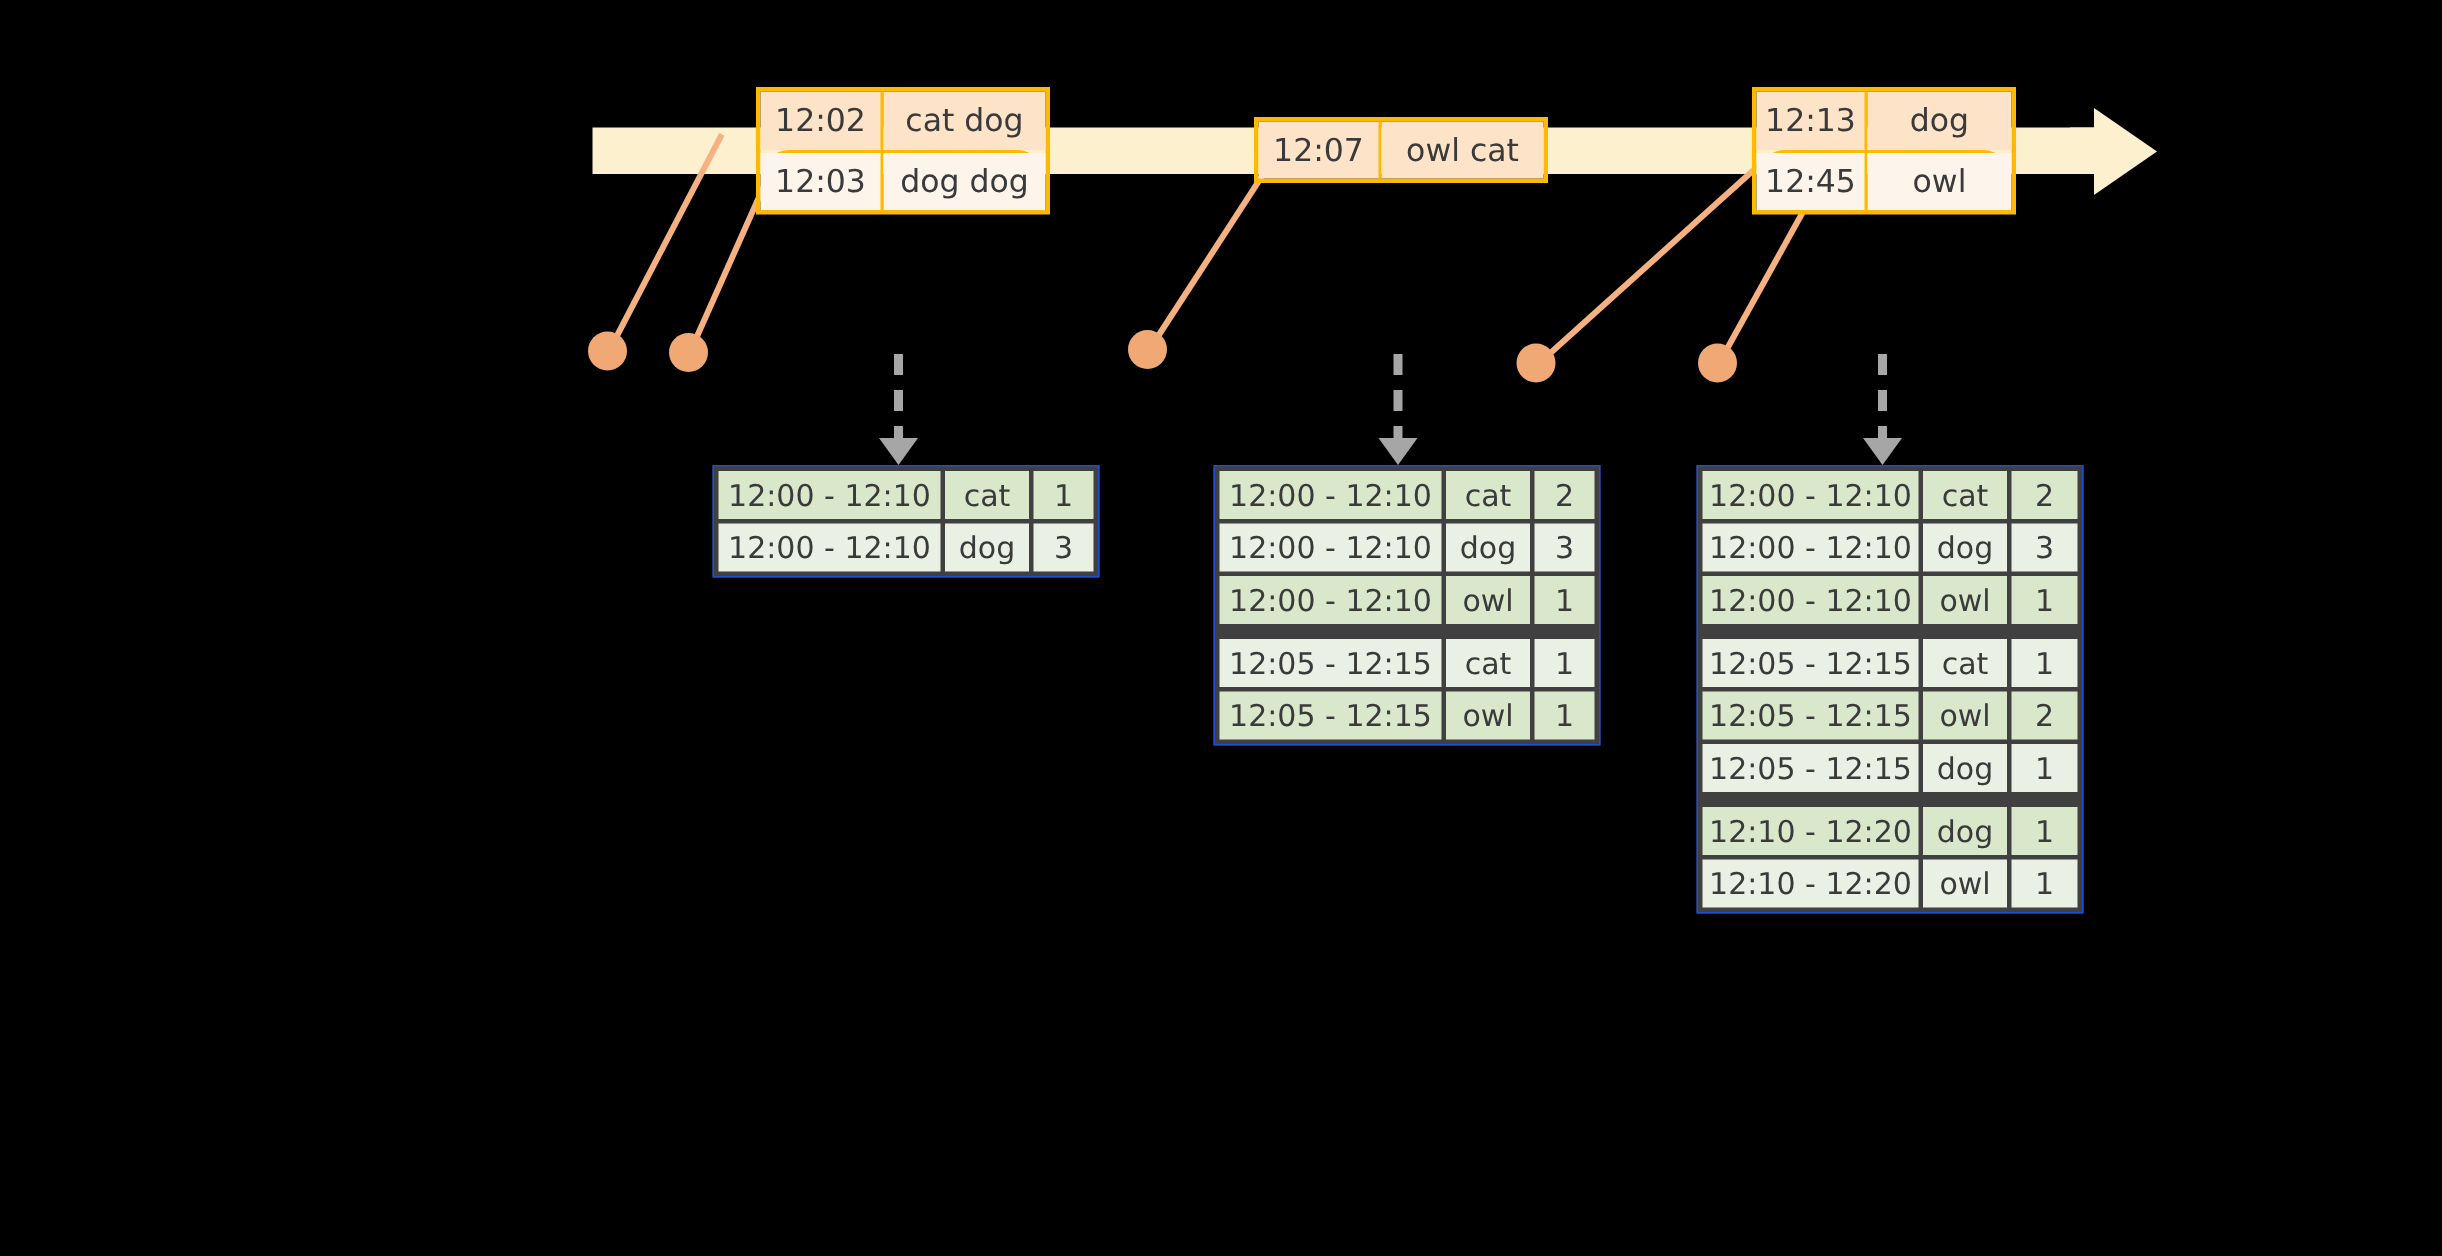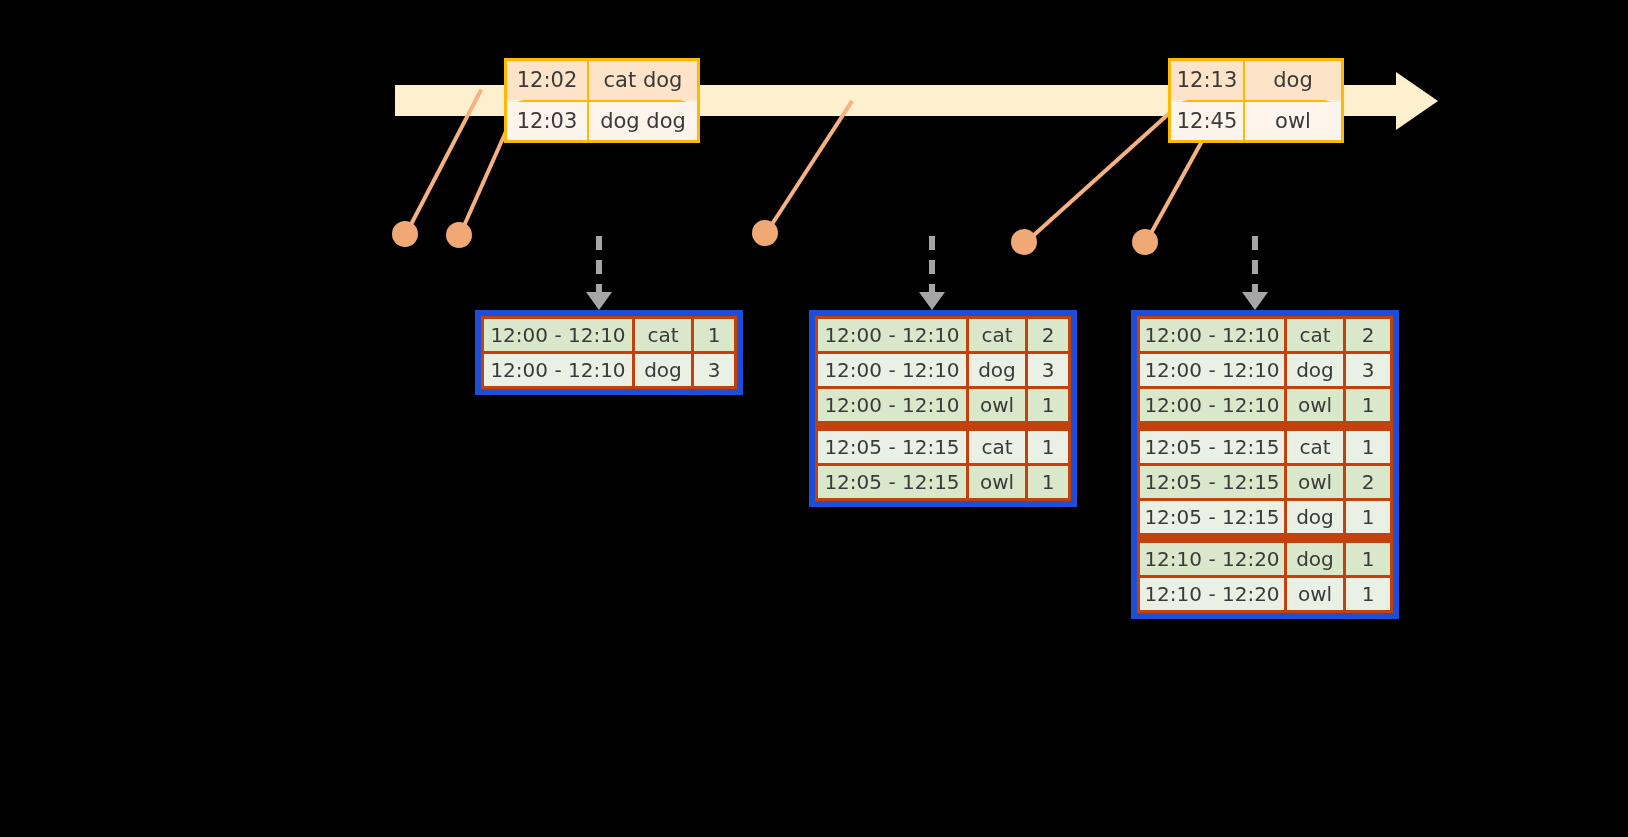--- a/index.html
+++ b/index.html
@@ -41,22 +41,22 @@
   .conn{position:absolute;background:#f6b183;transform-origin:0 50%;height:4px;}
 
   
   .darrow{position:absolute;width:6px;background:
       repeating-linear-gradient(to bottom,#a6a6a6 0 14px,transparent 14px 24px);}
   .darrow-head{position:absolute;width:0;height:0;
       border-left:13px solid transparent;border-right:13px solid transparent;
       border-top:18px solid #a6a6a6;}
 
   
-  .rtbl{position:absolute;border:6px solid #1d4ed8;box-sizing:border-box;
-        background:#c2410c;display:flex;flex-direction:column;gap:3px;padding:3px;}
+  .rtbl{position:absolute;border:1px solid #1d4ed8;box-sizing:border-box;
+        background:#404040;display:flex;flex-direction:column;gap:3px;padding:3px;}
   .rrow{display:flex;gap:3px;}
   .rcell{font-size:20px;color:#3a3a3a;display:flex;align-items:center;
          justify-content:center;height:32px;box-sizing:border-box;}
   .rcell.c-range{width:160px;}
   .rcell.c-word{width:60px;}
   .rcell.c-count{width:40px;}
   .rg-a{background:#d9e7cb;}
   .rg-b{background:#eaf0e4;}
   .grp-gap{height:4px;}
 
@@ -92,20 +92,26 @@
     <div class="evt-row">
       <div class="evt-time shade-a">12:02</div>
       <div class="evt-msg shade-a">cat dog</div>
     </div>
     <div class="evt-row">
       <div class="evt-time shade-b">12:03</div>
       <div class="evt-msg shade-b">dog dog</div>
     </div>
   </div>
 
+  <div class="evt" id="evt-b">
+    <div class="evt-row">
+      <div class="evt-time shade-a">12:07</div>
+      <div class="evt-msg shade-a">owl cat</div>
+    </div>
+  </div>
 
   <div class="evt" id="evt-c">
     <div class="evt-row">
       <div class="evt-time shade-a">12:13</div>
       <div class="evt-msg shade-a">dog</div>
     </div>
     <div class="evt-row">
       <div class="evt-time shade-b">12:45</div>
       <div class="evt-msg shade-b">owl</div>
     </div>

